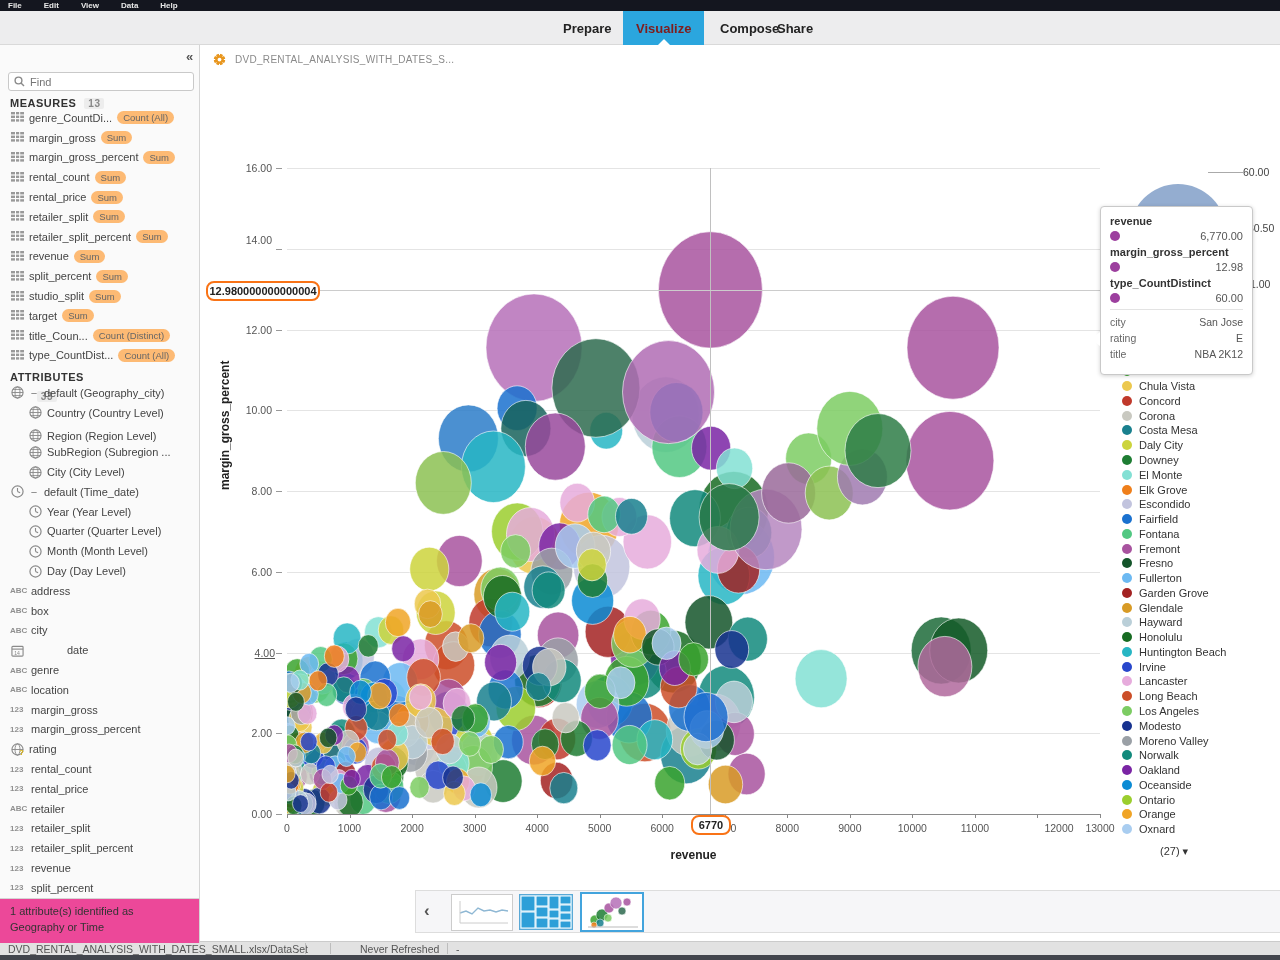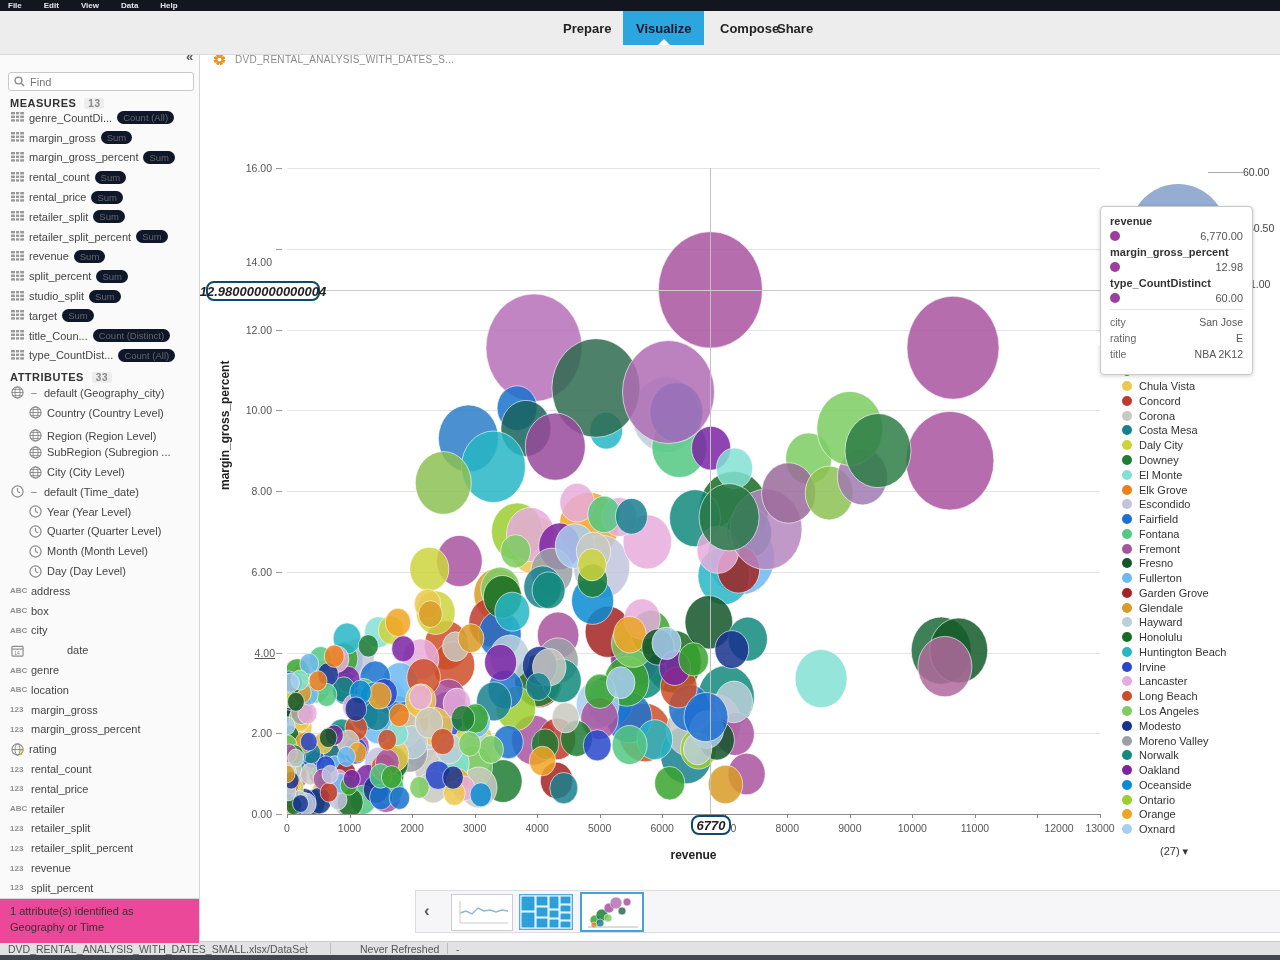--- a/index.html
+++ b/index.html
@@ -5,46 +5,46 @@
   * { margin:0; padding:0; box-sizing:border-box; }
   html,body { width:1280px; height:960px; overflow:hidden;
     font-family:"Liberation Sans", sans-serif; background:#fff; }
 
   
   #menubar { position:absolute; left:0; top:0; width:1280px; height:11px;
     background:#14161f; display:flex; align-items:center; gap:22px; padding-left:8px; z-index:50; }
   #menubar .mi { color:#e8e8e8; font-size:8px; font-weight:bold; }
 
   
-  #tabbar { position:absolute; left:0; top:11px; width:1280px; height:44px;
+  #tabbar { position:absolute; left:0; top:11px; width:1280px; height:34px;
     background:#ededee; border-bottom:1px solid #d9d9d9; z-index:40; }
   .tab { position:absolute; top:0; height:34px; display:flex; align-items:center;
     padding:0 13px; font-size:13px; font-weight:bold; color:#222; }
-  .tab.active { background:#2ba6de; color:#0f172a; }
+  .tab.active { background:#2ba6de; color:#7f1d1d; }
   .tab-notch { position:absolute; bottom:0; left:50%; margin-left:-6px; width:0; height:0;
     border-left:6px solid transparent; border-right:6px solid transparent;
     border-bottom:6px solid #fff; }
 
   
   #sidebar { position:absolute; left:0; top:45px; width:200px; height:853px;
     background:#fafafa; border-right:1px solid #d5d5d5; overflow:hidden; }
   #collapse-btn { position:absolute; left:186px; top:4px; color:#555; font-size:13px; font-weight:bold; z-index:5;}
   #findbox { position:absolute; left:8px; top:27px; width:186px; height:19px; background:#fff;
     border:1px solid #c9c9c9; border-radius:3px; display:flex; align-items:center; padding:0 5px; gap:5px; }
   #findbox input { border:none; outline:none; width:140px; font-size:11px; color:#999;
     font-family:"Liberation Sans",sans-serif; background:transparent; }
   .sec-head { font-size:11px; font-weight:bold; color:#333; letter-spacing:.5px; display:flex; gap:8px; align-items:center;}
   .sec-count { font-weight:bold; color:#888; background:#ededed; padding:0 4px; border-radius:2px; font-size:10px;}
   #measures-head { position:absolute; left:10px; top:52px; }
   #measures-list { position:absolute; left:10px; top:63px; width:188px; }
-  #attrs-head { position:absolute; left:10px; top:326px; }
+  #attrs-head { position:absolute; left:10px; top:326px;flex-direction:column; }
   #attrs-list { position:absolute; left:10px; top:338px; width:188px; }
   .m-row { height:19.8px; display:flex; align-items:center; gap:5px; white-space:nowrap; }
   .m-name { font-size:11px; color:#444; }
-  .m-chip { font-size:9.5px; color:#666; background:#0f172a; border-radius:7px; padding:1px 6px; }
+  .m-chip { font-size:9.5px; color:#666; background:#fdba74; border-radius:7px; padding:1px 6px; }
   .ic { display:inline-flex; width:14px; justify-content:center; color:#888; flex:none;}
   .txtic { font-size:8px; font-weight:bold; color:#909090; width:16px; flex:none;}
   .expander { font-size:11px; color:#777; width:10px; flex:none; text-align:center;}
   #sidebar-footer { position:absolute; left:0; top:898px; width:200px; height:45px; background:#ec4899;
     border-top:1px solid #d5d5d5; border-right:1px solid #d5d5d5; padding:5px 10px;
     font-size:11px; color:#333; line-height:1.45; z-index:30;}
 
   
   #main { position:absolute; left:200px; top:45px; width:1080px; height:898px; background:#fff; }
   #dataset-row { position:absolute; left:12px; top:7px; display:flex; align-items:center; gap:8px; }
@@ -58,22 +58,22 @@
   .xtick { position:absolute; top:777px; width:50px; text-align:center; font-size:10.5px; color:#555; }
   .xtick-mark { position:absolute; top:769px; width:1px; height:4px; background:#888; }
   #xaxis-line { position:absolute; left:87px; top:769px; width:814px; height:1px; background:#8a8a8a; }
   #yaxis-label { position:absolute; left:18px; top:445px; transform:rotate(-90deg);
     transform-origin:left top; font-size:12px; font-weight:bold; color:#222; }
   #xaxis-label { position:absolute; left:87px; width:813px; top:803px; text-align:center;
     font-size:12px; font-weight:bold; color:#222; }
   #plot-svg { position:absolute; left:87px; top:123px; }
   #crosshair-v { position:absolute; left:510px; top:123px; width:1px; height:646px; background:#c0c0c0; }
   #crosshair-h { position:absolute; left:87px; top:245px; width:813px; height:1px; background:#cccccc; }
-  .marker-box { position:absolute; background:#fff; border:2px solid #0c4a6e; border-radius:8px;
-    font-size:13px; font-weight:bold; color:#222; display:flex; align-items:center; justify-content:center; z-index:12;font-style:italic;}
+  .marker-box { position:absolute; background:#fff; border:2px solid #f97316; border-radius:8px;
+    font-size:11px; font-weight:bold; color:#222; display:flex; align-items:center; justify-content:center; z-index:12;}
   #ymarker { left:6px; top:236px; width:114px; height:20px; }
   #xmarker { left:491px; top:770px; width:40px; height:20px; }
 
   
   #size-circle { position:absolute; left:930px; top:139px; width:96px; height:96px; border-radius:50%;
     background:#8ea9cd; opacity:.95; z-index:5; }
   .size-lab { position:absolute; font-size:10.5px; color:#444; z-index:5; }
   #size-line { position:absolute; left:1008px; top:127px; width:35px; height:1px; background:#aaa; z-index:5;}
   #city-legend { position:absolute; left:922px; top:319px; width:150px; z-index:6; }
   .leg-row { height:14.77px; display:flex; align-items:center; gap:7px; }
@@ -579,21 +579,21 @@
       </svg>
     <span id="dataset-name">DVD_RENTAL_ANALYSIS_WITH_DATES_S...</span>
   </div>
 
   <div id="grid-layer">
       <div class="gridline" style="top: 123px;"></div>
       <div class="ytick-dash" style="top: 123px;"></div>
       <div class="ytick" style="top: 117px; left: 0px; width: 72px;">16.00</div>
       <div class="gridline" style="top: 203.75px;"></div>
       <div class="ytick-dash" style="top: 203.75px;"></div>
-      <div class="ytick" style="top: 211px; left: 0px; width: 72px;">14.00</div>
+      <div class="ytick" style="top: 189px; left: 0px; width: 72px;">14.00</div>
       <div class="gridline" style="top: 284.5px;"></div>
       <div class="ytick-dash" style="top: 284.5px;"></div>
       <div class="ytick" style="top: 278.5px; left: 0px; width: 72px;">12.00</div>
       <div class="gridline" style="top: 365.25px;"></div>
       <div class="ytick-dash" style="top: 365.25px;"></div>
       <div class="ytick" style="top: 359.25px; left: 0px; width: 72px;">10.00</div>
       <div class="gridline" style="top: 446px;"></div>
       <div class="ytick-dash" style="top: 446px;"></div>
       <div class="ytick" style="top: 440px; left: 0px; width: 72px;">8.00</div>
       <div class="gridline" style="top: 526.75px;"></div>

